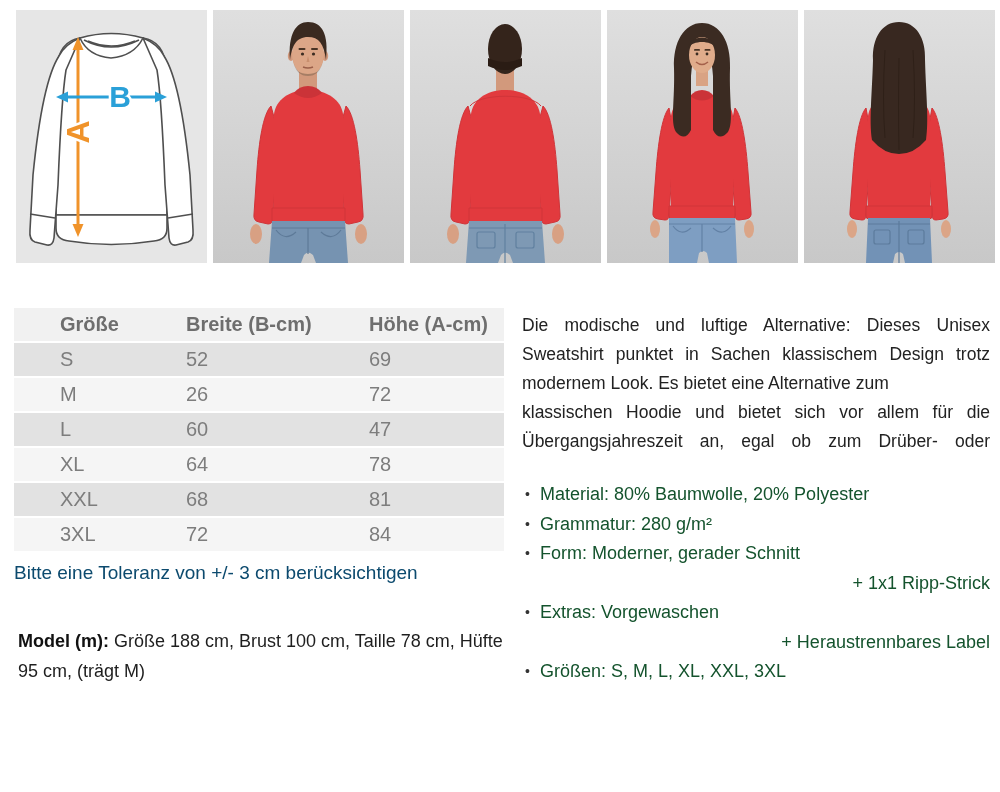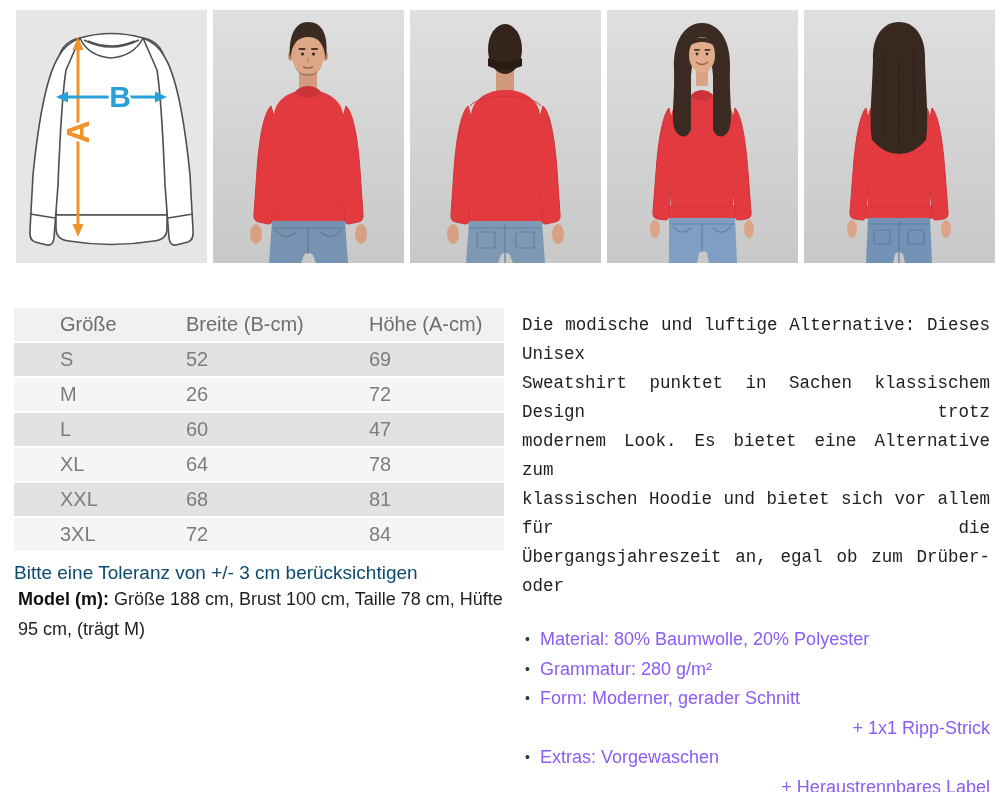--- a/index.html
+++ b/index.html
@@ -8,41 +8,41 @@
 
   
   .gallery{position:absolute;left:16px;top:10px;display:flex;gap:6px;}
   .tile{width:191px;height:253px;flex:0 0 auto;}
   .tile svg{display:block;width:191px;height:253px;}
 
   
   .left-col{position:absolute;left:14px;top:306px;width:490px;}
   table.size-table{width:100%;border-collapse:separate;border-spacing:0 2px;
                    font-size:20px;color:#7d7d7d;table-layout:fixed;}
-  table.size-table th{background:#f1f1f1;font-weight:normal;text-align:left;height:33px;color:#6e6e6e;box-sizing:border-box;}
+  table.size-table th{background:#f1f1f1;font-weight:bold;text-align:left;height:33px;color:#6e6e6e;box-sizing:border-box;}
   table.size-table td{height:33px;box-sizing:border-box;}
   table.size-table tr.dark td{background:#e2e2e2;}
   table.size-table tr.light td{background:#f5f5f5;}
   table.size-table th:nth-child(1),table.size-table td:nth-child(1){width:170px;padding-left:46px;}
   table.size-table th:nth-child(2),table.size-table td:nth-child(2){width:183px;padding-left:2px;}
   table.size-table th:nth-child(3),table.size-table td:nth-child(3){padding-left:2px;}
 
   .tolerance{margin:9px 0 0 0;font-size:19px;color:#0c4a6e;}
   .model-info p{margin:0 0 0 4px;font-size:18px;line-height:30px;color:#1e1e1e;}
-  .model-info p.model-m{}
+  .model-info p.model-m{margin-top:42px;}
   .model-info p.model-w{margin-top:27px;}
   .model-info strong{font-weight:bold;color:#111;}
 
   
   .right-col{position:absolute;left:522px;top:311px;width:468px;}
   .desc-line{font-size:17.5px;line-height:29px;color:#222;
-             text-align:justify;text-align-last:justify;white-space:normal;font-family:Liberation Mono, monospace;}
+             text-align:justify;text-align-last:justify;white-space:normal;}
   .desc-line.no-fill{text-align-last:left;}
   ul.features{list-style:none;margin:24px 0 0 0;padding:0;}
-  ul.features li{position:relative;padding-left:18px;font-size:18px;line-height:29.5px;color:#8b5cf6;}
+  ul.features li{position:relative;padding-left:18px;font-size:18px;line-height:29.5px;color:#14532d;}
   ul.features li::before{content:"\2022";position:absolute;left:3px;top:0;font-size:14px;color:#333;}
   ul.features .sub{margin-left:84px;text-align:right;}
 </style>
 </head>
 <body>
 
 <div class="page">
 
   <svg width="0" height="0" style="position:absolute" aria-hidden="true">
     <defs>

